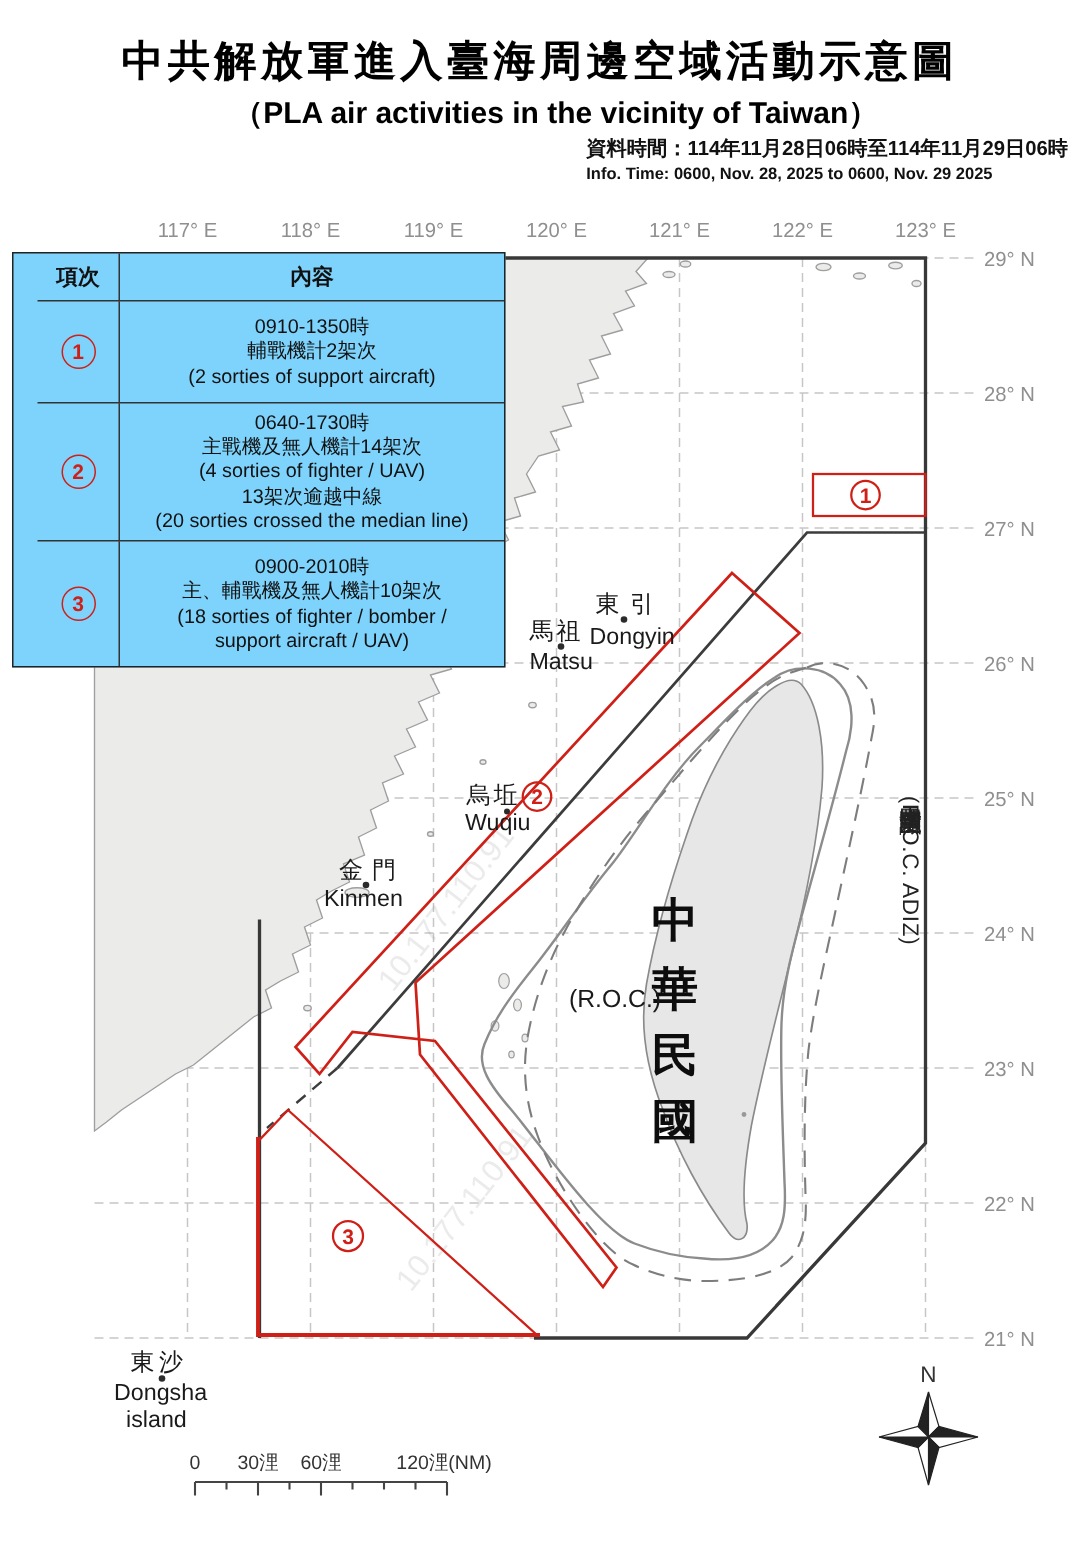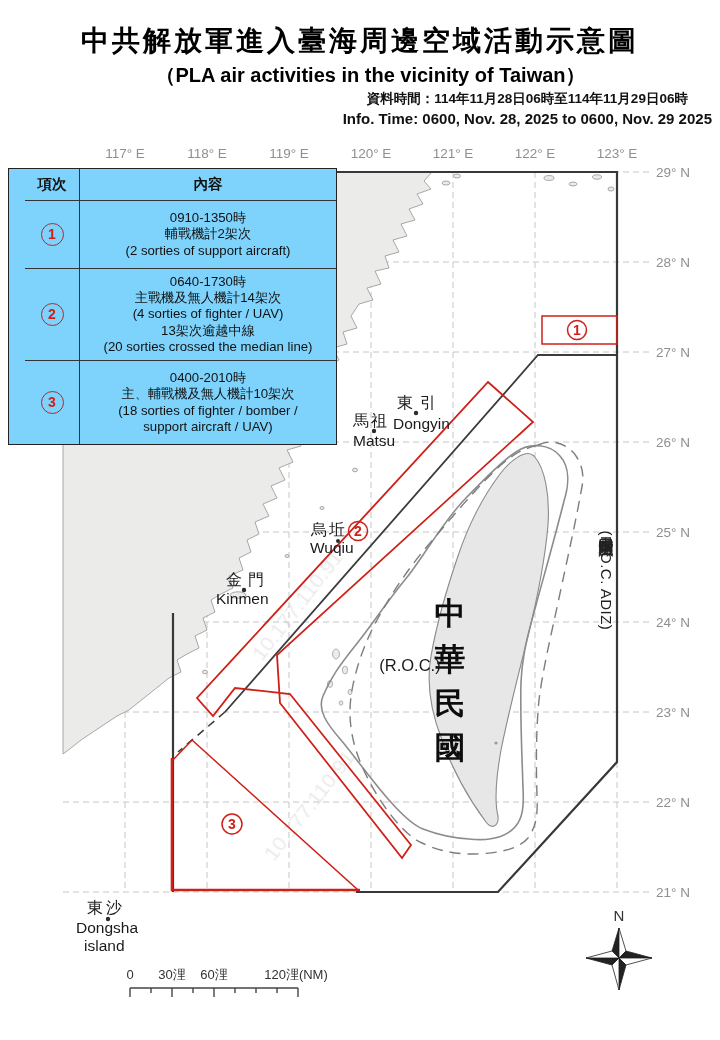--- a/index.html
+++ b/index.html
@@ -4,23 +4,23 @@
 <style>
   html,body{margin:0;padding:0;background:#fff;}
   .page{position:relative;width:720px;height:1040px;background:#fff;overflow:hidden;
         font-family:"Liberation Sans",sans-serif;color:#111;}
   .map-svg{position:absolute;left:0;top:0;z-index:0;}
   
   .titleblock{position:absolute;left:0;top:0;width:720px;z-index:3;text-align:center;}
   .title-zh{margin-top:22px;font-family:"Liberation Serif",serif;font-weight:bold;
             font-size:28px;letter-spacing:3px;color:#000;}
   .title-en{margin-top:2px;font-size:20px;font-weight:bold;color:#000;padding-left:21px;}
-  .info-lines{position:absolute;right:8px;top:90px;text-align:center;z-index:3;margin-left:11px;}
+  .info-lines{position:absolute;right:8px;top:90px;text-align:left;z-index:3;margin-left:11px;}
   .info-zh{font-size:13.5px;font-weight:bold;}
-  .info-en{font-size:15px;font-weight:bold;margin-top:2px;}
+  .info-en{font-size:11px;font-weight:bold;margin-top:2px;}
   
   .infotable{position:absolute;left:8px;top:168px;width:311px;z-index:2;background:#7dd3fc;
              border:1.4px solid #222;display:grid;grid-template-columns:55px 1fr;
              grid-template-rows:32px 68px 92px 83px;padding-left:16px;}
   .cell{border-right:1px solid #333;border-bottom:1px solid #333;display:flex;
         flex-direction:column;align-items:center;justify-content:center;}
   .cell.last-col{border-right:none;}
   .cell.last-row{border-bottom:none;}
   .th{font-weight:bold;font-size:14.5px;}
   .tline{font-size:13.2px;line-height:1.24;white-space:nowrap;}
@@ -268,21 +268,21 @@
     <div class="tline">主戰機及無人機計14架次</div>
     <div class="tline">(4 sorties of fighter / UAV)</div>
     <div class="tline">13架次逾越中線</div>
     <div class="tline">(20 sorties crossed the median line)</div>
   </div>
 
   <div class="cell last-row">
     <span class="circlenum">3</span>
   </div>
   <div class="cell last-col last-row">
-    <div class="tline">0400-2010時</div>
+    <div class="tline">0900-2010時</div>
     <div class="tline">主、輔戰機及無人機計10架次</div>
     <div class="tline">(18 sorties of fighter / bomber /</div>
     <div class="tline">support aircraft / UAV)</div>
   </div>
 </div>
 
 <div class="adiz-label">中華民國防空識別區(R.O.C. ADIZ)</div>
 
 </div>
 

